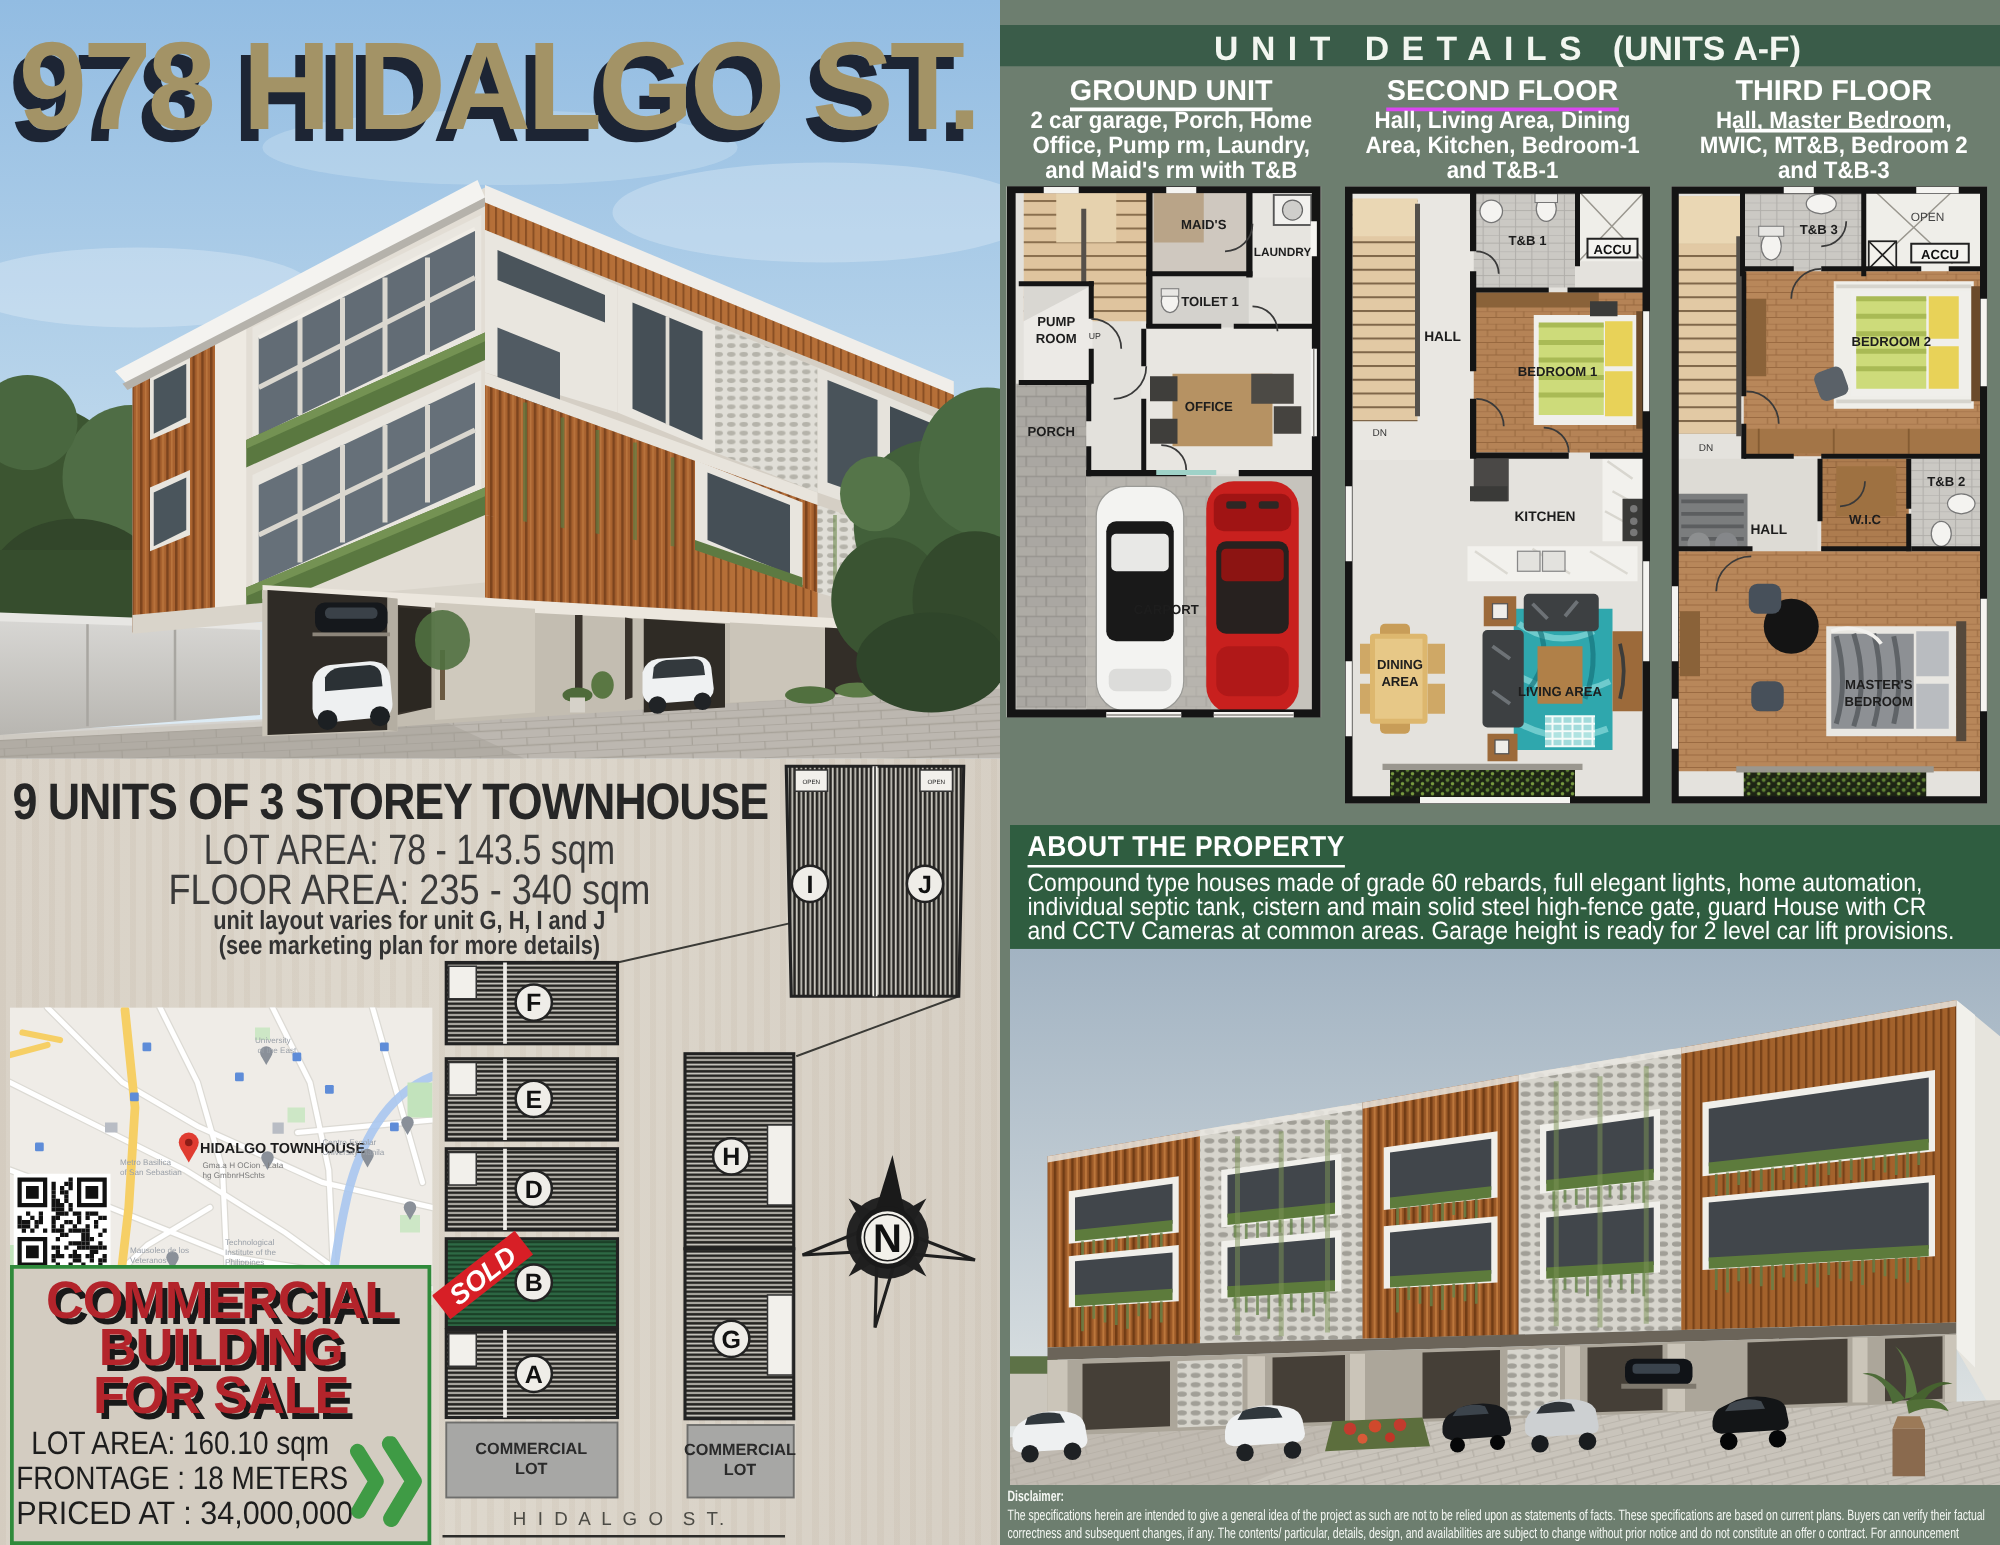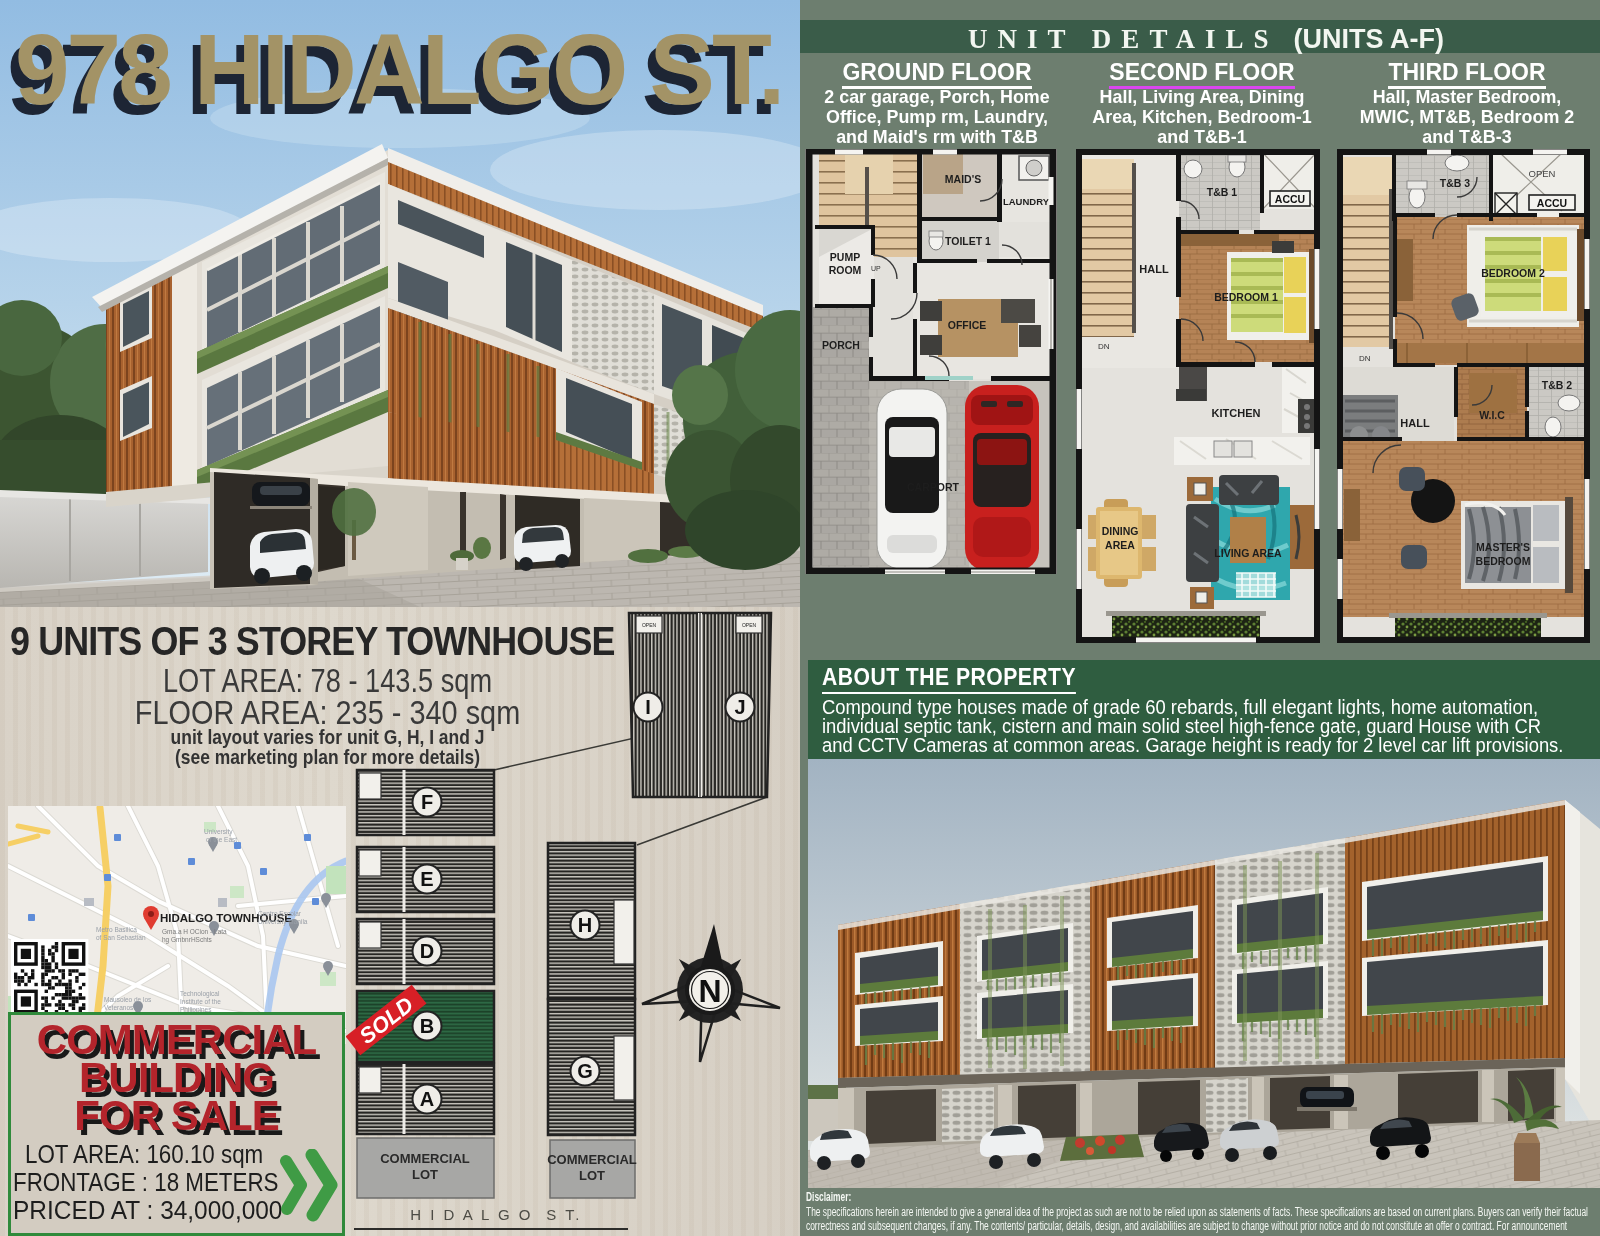--- a/index.html
+++ b/index.html
@@ -630,29 +630,29 @@
 
   <text x="150" y="613" text-anchor="middle" font-family="Liberation Sans, sans-serif" font-size="15" letter-spacing="2.5" fill="#4c4b45" xml:space="preserve">H I D A L G O&nbsp;&nbsp;S T.</text>
 
   <line x1="8" y1="622" x2="282" y2="622" stroke="#2c2c2a" stroke-width="2"></line>
 </svg>
   </div>
 
   <div class="abs" style="left:800px;top:0;width:800px;height:1236px;background:#6d7e6f;"></div>
 
   <div class="abs" style="left:800px;top:20px;width:800px;height:33px;background:#3a5c49;"></div>
-  <div class="abs" style="left:812px;top:24px;width:788px;text-align:center;font-weight:bold;font-size:27px;color:#f2f6f0;white-space:nowrap;"><span style="letter-spacing:10px;font-family:Liberation Serif, serif;">UNIT DETAILS</span><span style="letter-spacing:0px;margin-top:30px;">&nbsp; (UNITS A-F)</span></div>
-
-  <div class="abs" style="left:812px;top:59px;width:250px;text-align:center;font-weight:bold;font-size:23px;color:#fff;"><span style="border-bottom:3px solid #fff;padding-bottom:1px;">GROUND FLOOR</span></div>
+  <div class="abs" style="left:812px;top:24px;width:788px;text-align:center;font-weight:bold;font-size:27px;color:#f2f6f0;white-space:nowrap;"><span style="letter-spacing:10px;">UNIT DETAILS</span><span style="letter-spacing:0px;margin-top:30px;">&nbsp; (UNITS A-F)</span></div>
+
+  <div class="abs" style="left:812px;top:59px;width:250px;text-align:center;font-weight:bold;font-size:23px;color:#fff;"><span style="border-bottom:3px solid #fff;padding-bottom:1px;">GROUND UNIT</span></div>
   <div class="abs" style="left:812px;top:87px;width:250px;text-align:center;font-weight:bold;font-size:19px;color:#fff;line-height:20px;white-space:nowrap;transform:scaleX(0.94);">2 car garage, Porch, Home<br>Office, Pump rm, Laundry,<br>and Maid's rm with T&amp;B</div>
 
   <div class="abs" style="left:1077px;top:59px;width:250px;text-align:center;font-weight:bold;font-size:23px;color:#fff;"><span style="border-bottom:3px solid #d946ef;padding-bottom:1px;text-align:center;">SECOND FLOOR</span></div>
   <div class="abs" style="left:1077px;top:87px;width:250px;text-align:center;font-weight:bold;font-size:19px;color:#fff;line-height:20px;white-space:nowrap;transform:scaleX(0.94);">Hall, Living Area, Dining<br>Area, Kitchen, Bedroom-1<br>and T&amp;B-1</div>
 
-  <div class="abs" style="left:1342px;top:59px;width:250px;text-align:center;font-weight:bold;font-size:23px;color:#fff;"><span style="border-bottom:3px solid #fff;padding-bottom:1px;">THIRD FLOOR</span></div>
+  <div class="abs" style="left:1342px;top:59px;width:250px;text-align:center;font-weight:bold;font-size:23px;color:#fff;"><span style="border-bottom:3px solid #fff;padding-bottom:18px;">THIRD FLOOR</span></div>
   <div class="abs" style="left:1342px;top:87px;width:250px;text-align:center;font-weight:bold;font-size:19px;color:#fff;line-height:20px;white-space:nowrap;transform:scaleX(0.94);">Hall, Master Bedroom,<br>MWIC, MT&amp;B, Bedroom 2<br>and T&amp;B-3</div>
 
   <div class="abs" id="plan1" style="left:805px;top:149px;width:252px;height:531px;">
   <svg width="252" height="425" viewBox="0 0 252 425" xmlns="http://www.w3.org/2000/svg" font-family="Liberation Sans, sans-serif">
   <defs>
     <pattern id="p1tile" width="16" height="16" patternUnits="userSpaceOnUse">
       <rect width="16" height="16" fill="#aaa7a2"></rect>
       <path d="M0 0H16M0 8H16M8 0V8M0 8V16M16 8V16" stroke="#8f8c87" stroke-width="1" fill="none"></path>
       <rect width="16" height="8" fill="#b4b1ac" opacity="0.35"></rect>
     </pattern>

